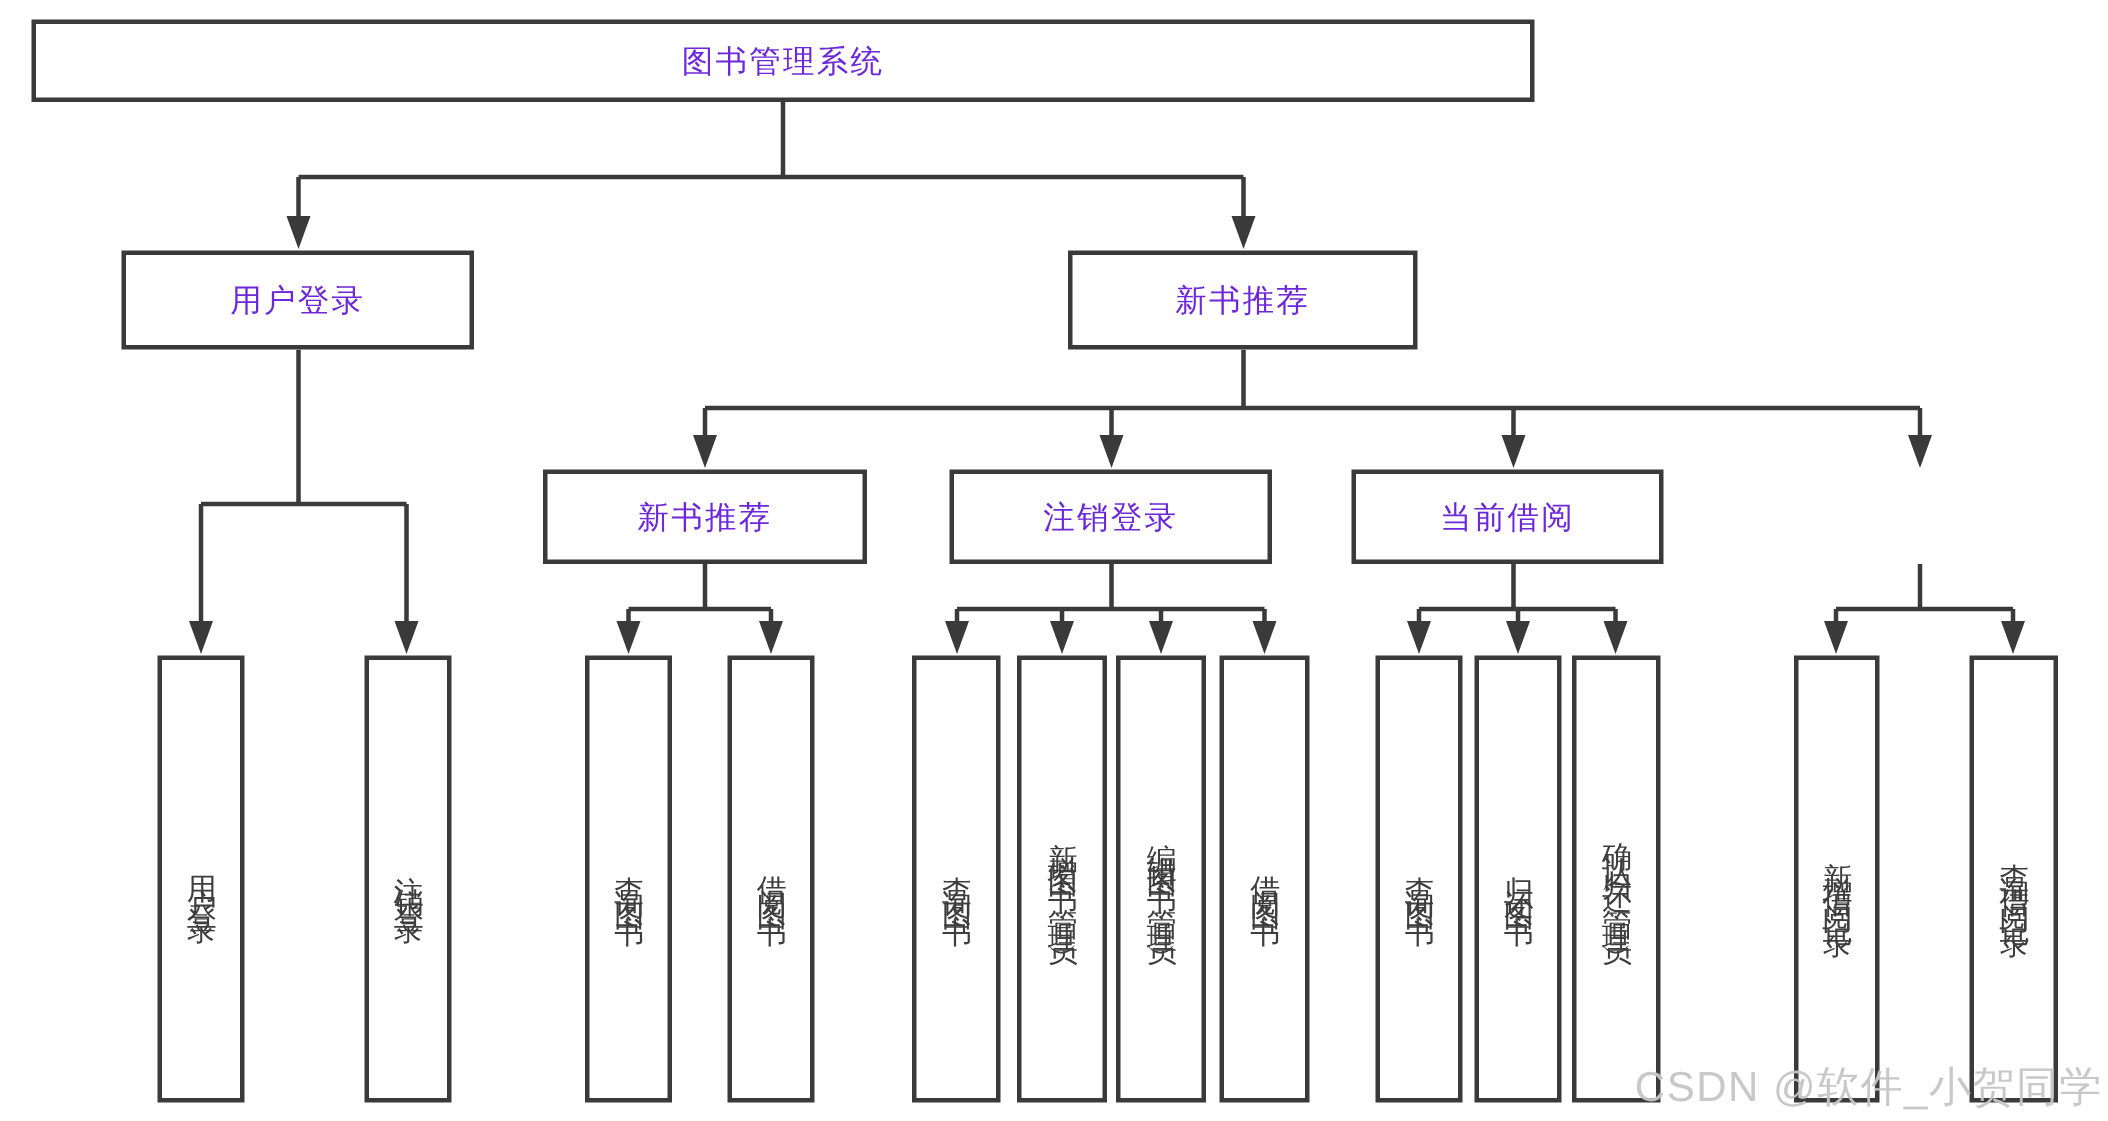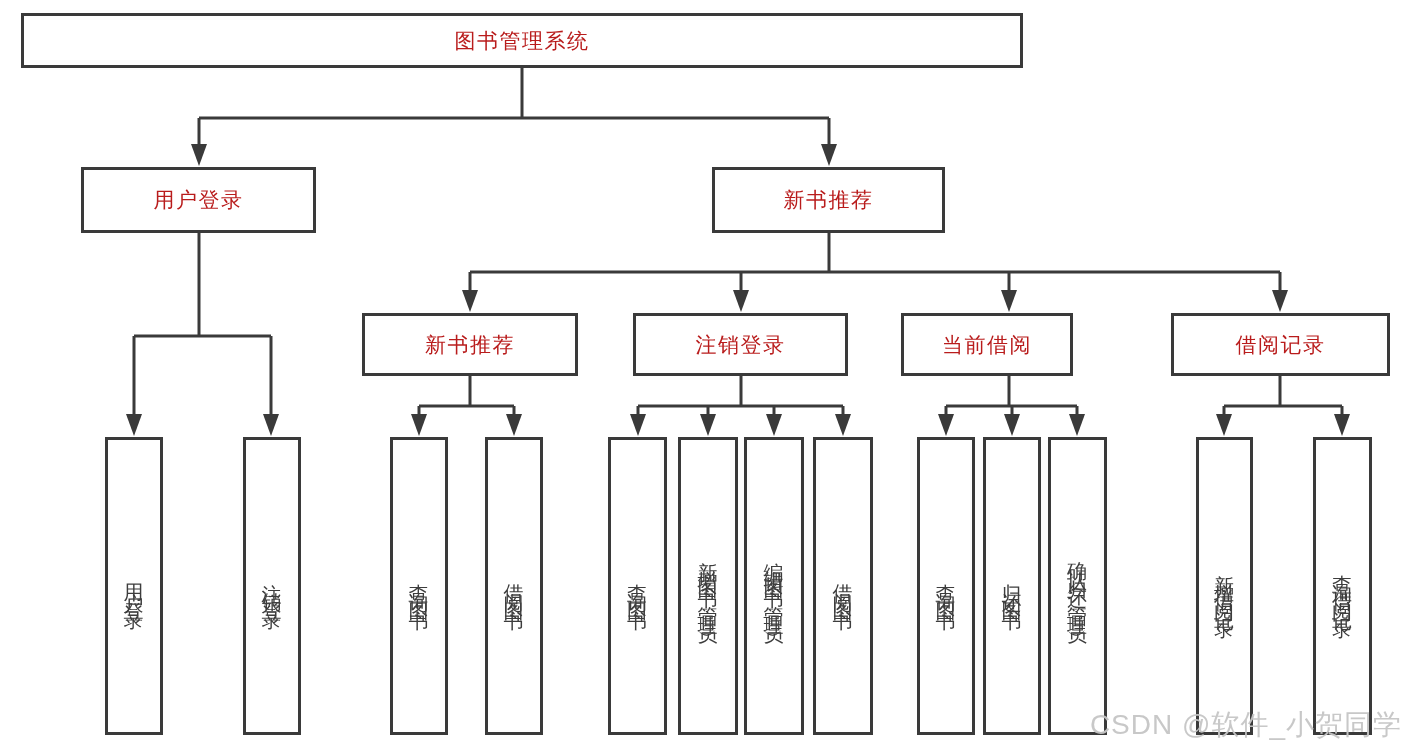--- a/index.html
+++ b/index.html
@@ -25,39 +25,39 @@
     background: #ffffff;
     border: 3px solid #3a3a3a;
     box-sizing: border-box;
     display: flex;
     align-items: center;
     justify-content: center;
     z-index: 2;
   }
   .hlabel {
     font-size: 21px;
-    color: #b91c1c;
+    color: #6d28d9;
     letter-spacing: 1.5px;
     white-space: nowrap;
   }
   .vlabel {
     writing-mode: vertical-rl;
     text-orientation: mixed;
     font-size: 20px;
     letter-spacing: 9px;
     line-height: 1;
     color: #3d3d3d;
   }
   
   #root-box   { left: 21px;   top: 13px;  width: 1002px; height: 55px; }
   #l1-0       { left: 81px;   top: 167px; width: 235px;  height: 66px; }
   #l1-1       { left: 712px;  top: 167px; width: 233px;  height: 66px; }
   #l2-0       { left: 362px;  top: 313px; width: 216px;  height: 63px; }
   #l2-1       { left: 633px;  top: 313px; width: 215px;  height: 63px; }
-  #l2-2       { left: 901px;  top: 313px; width: 172px;  height: 63px; align-items: center; }
+  #l2-2       { left: 901px;  top: 313px; width: 208px;  height: 63px; align-items: center; }
   #l2-3       { left: 1171px; top: 313px; width: 219px;  height: 63px; }
   .leaf       { top: 437px; height: 298px; }
   #leaf-0  { left: 105px;  width: 58px; }
   #leaf-1  { left: 243px;  width: 58px; }
   #leaf-2  { left: 390px;  width: 58px; }
   #leaf-3  { left: 485px;  width: 58px; }
   #leaf-4  { left: 608px;  width: 59px; }
   #leaf-5  { left: 678px;  width: 60px; }
   #leaf-6  { left: 744px;  width: 60px; }
   #leaf-7  { left: 813px;  width: 60px; }
@@ -135,23 +135,20 @@
 
   <div class="box" id="l2-0">
     <span class="hlabel">新书推荐</span>
   </div>
   <div class="box" id="l2-1">
     <span class="hlabel">注销登录</span>
   </div>
   <div class="box" id="l2-2">
     <span class="hlabel">当前借阅</span>
   </div>
-  <div class="box" id="l2-3">
-    <span class="hlabel">借阅记录</span>
-  </div>
 
   <div class="box leaf" id="leaf-0">
     <span class="vlabel">用户登录</span>
   </div>
   <div class="box leaf" id="leaf-1">
     <span class="vlabel">注销登录</span>
   </div>
   <div class="box leaf" id="leaf-2">
     <span class="vlabel">查询图书</span>
   </div>

